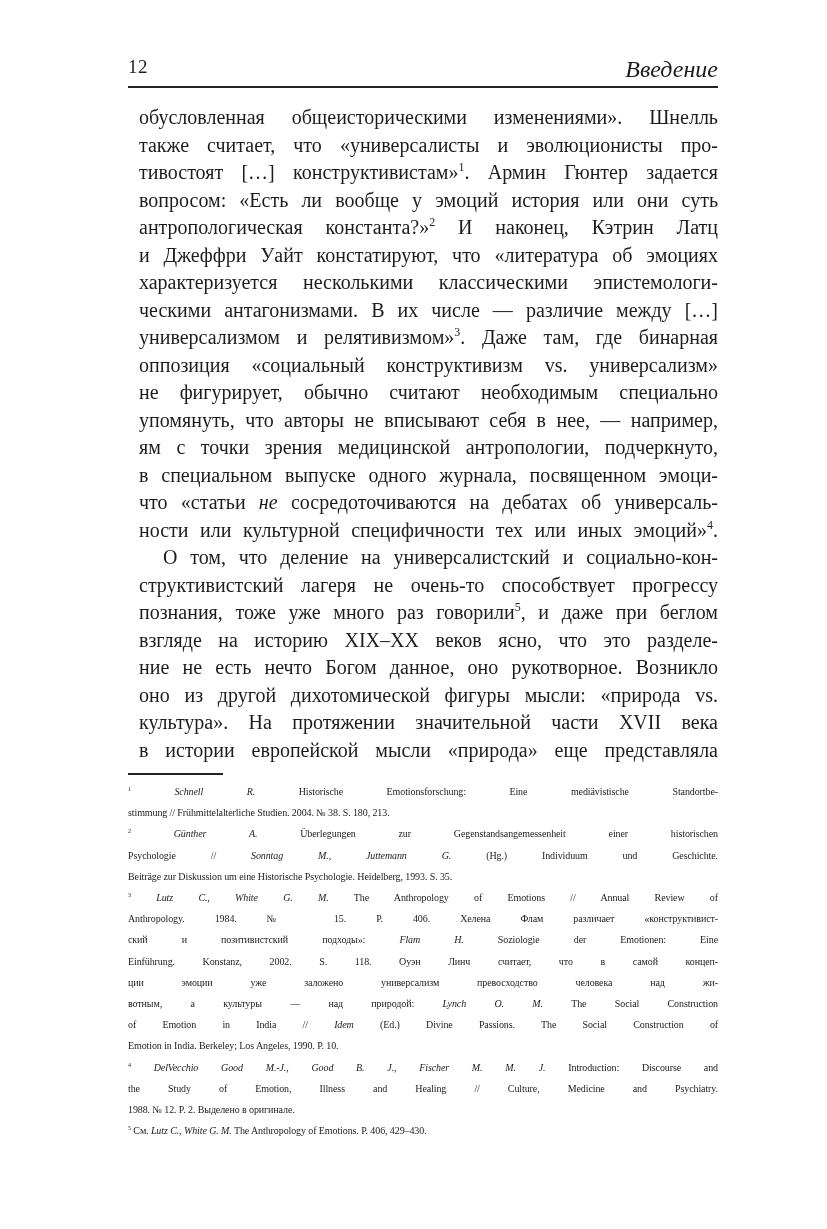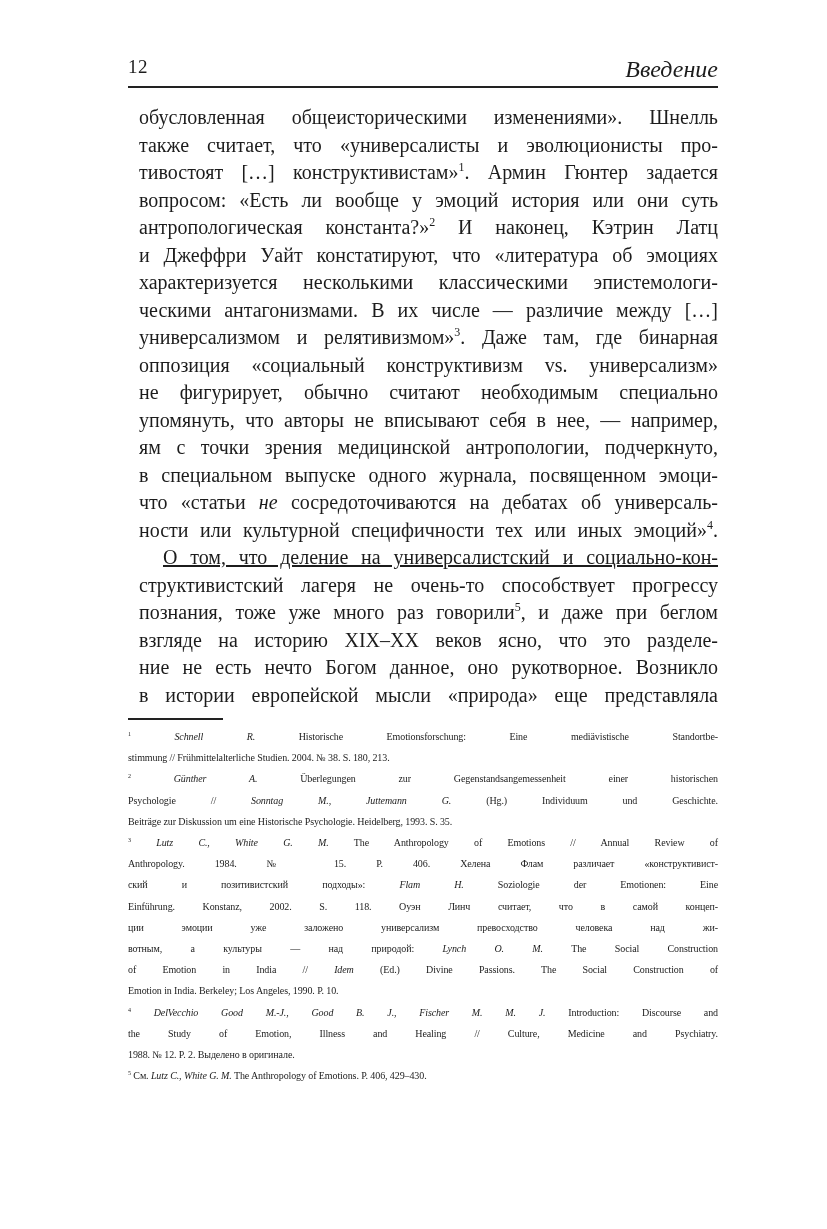--- a/index.html
+++ b/index.html
@@ -44,21 +44,21 @@
     font-size: 20px;
     line-height: 27.5px;
     text-align: justify;
     margin-left: 11px;
   }
   .line {
     text-align: justify;
     text-align-last: justify;
   }
   .line.fin { text-align-last: auto; }
-  .line.indent { text-indent: 24px; text-decoration: underline; }
+  .line.indent { text-indent: 24px; }
   sup {
     font-size: 60%;
     line-height: 0;
     vertical-align: super;
   }
   .it { font-style: italic; }
   .fn-sep {
     margin-top: 9px;
     width: 95px;
     height: 0;
@@ -101,20 +101,22 @@
           <div class="line"><span>в специальном выпуске одного журнала, посвященном эмоци-</span></div>
           <div class="line"><span>что «статьи </span><span class="it">не</span><span> сосредоточиваются на дебатах об универсаль-</span></div>
           <div class="line"><span>ности или культурной специфичности тех или иных эмоций»</span><sup>4</sup><span>.</span></div>
         </div>
         <div>
           <div class="line indent"><span>О том, что деление на универсалистский и социально-кон-</span></div>
           <div class="line"><span>структивистский лагеря не очень-то способствует прогрессу</span></div>
           <div class="line"><span>познания, тоже уже много раз говорили</span><sup>5</sup><span>, и даже при беглом</span></div>
           <div class="line"><span>взгляде на историю XIX–XX веков ясно, что это разделе-</span></div>
           <div class="line"><span>ние не есть нечто Богом данное, оно рукотворное. Возникло</span></div>
+          <div class="line"><span>оно из другой дихотомической фигуры мысли: «природа vs.</span></div>
+          <div class="line"><span>культура». На протяжении значительной части XVII века</span></div>
           <div class="line"><span>в истории европейской мысли «природа» еще представляла</span></div>
         </div>
       </div>
 
     <div class="fn-sep"></div>
 
     <div class="footnote-list" id="footnote-list">
         <div>
           <div class="line"><sup>1</sup><span> </span><span class="it">Schnell R.</span><span> Historische Emotionsforschung: Eine mediävistische Standortbe-</span></div>
           <div class="line fin"><span>stimmung // Frühmittelalterliche Studien. 2004. № 38. S. 180, 213.</span></div>

